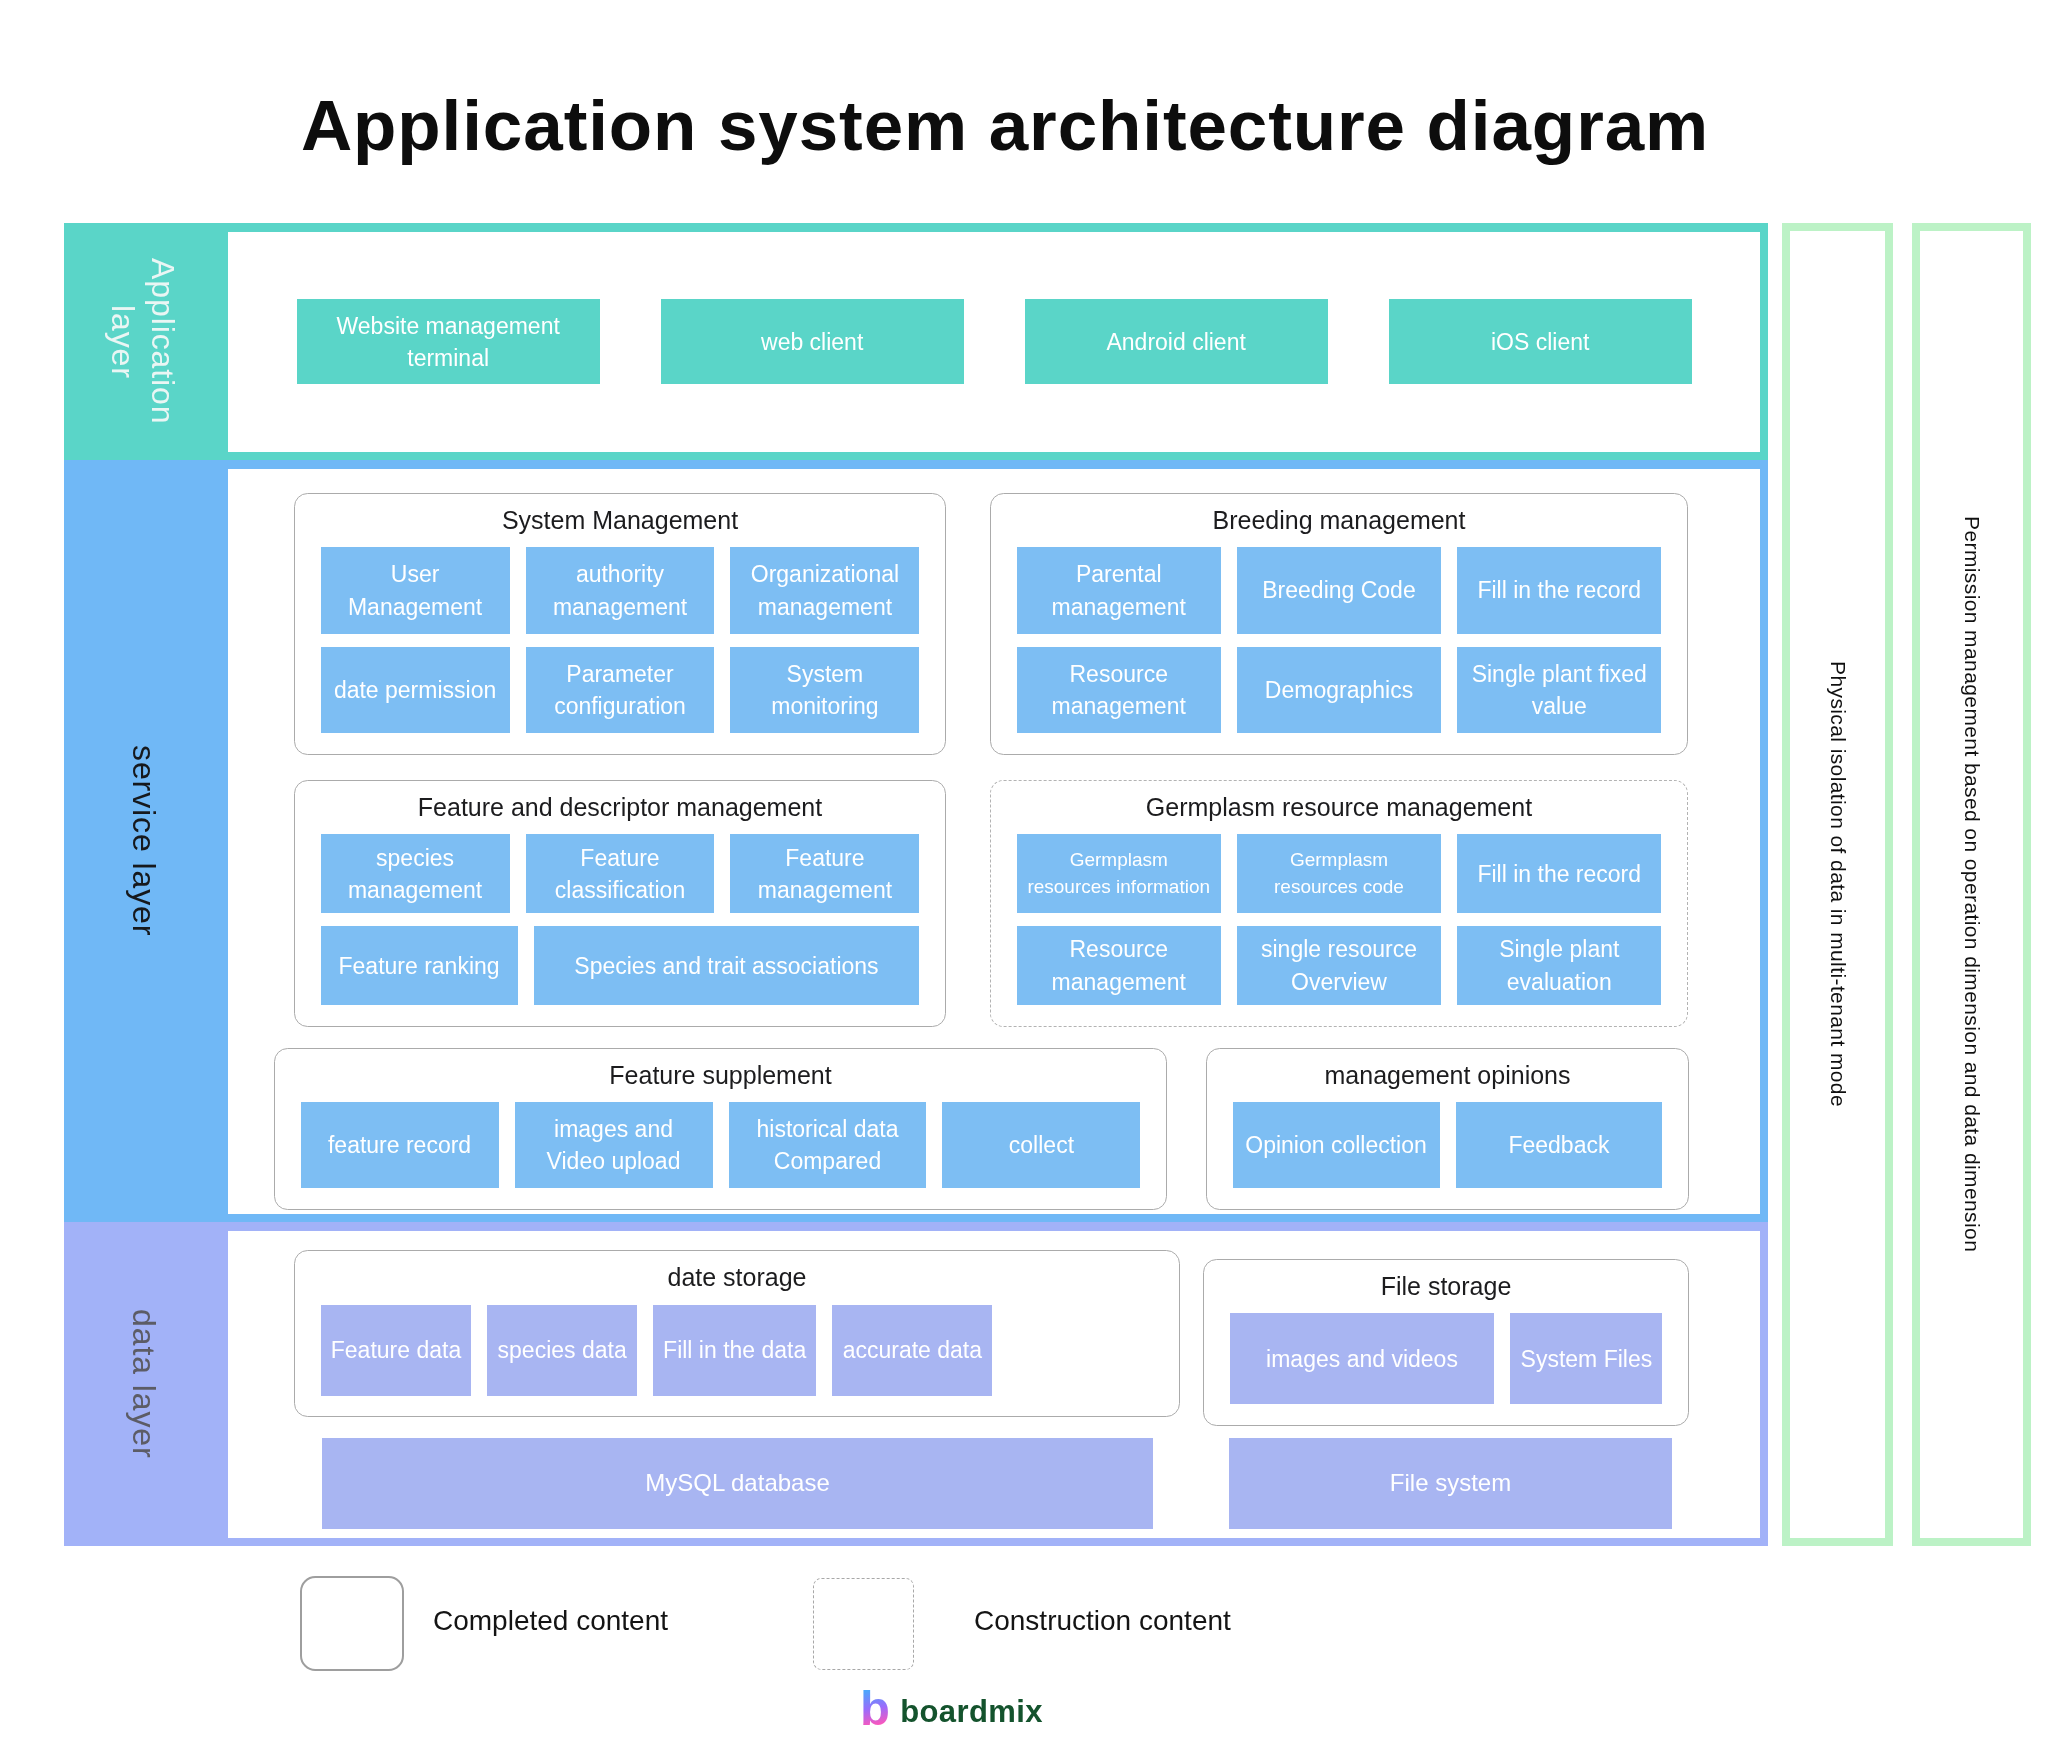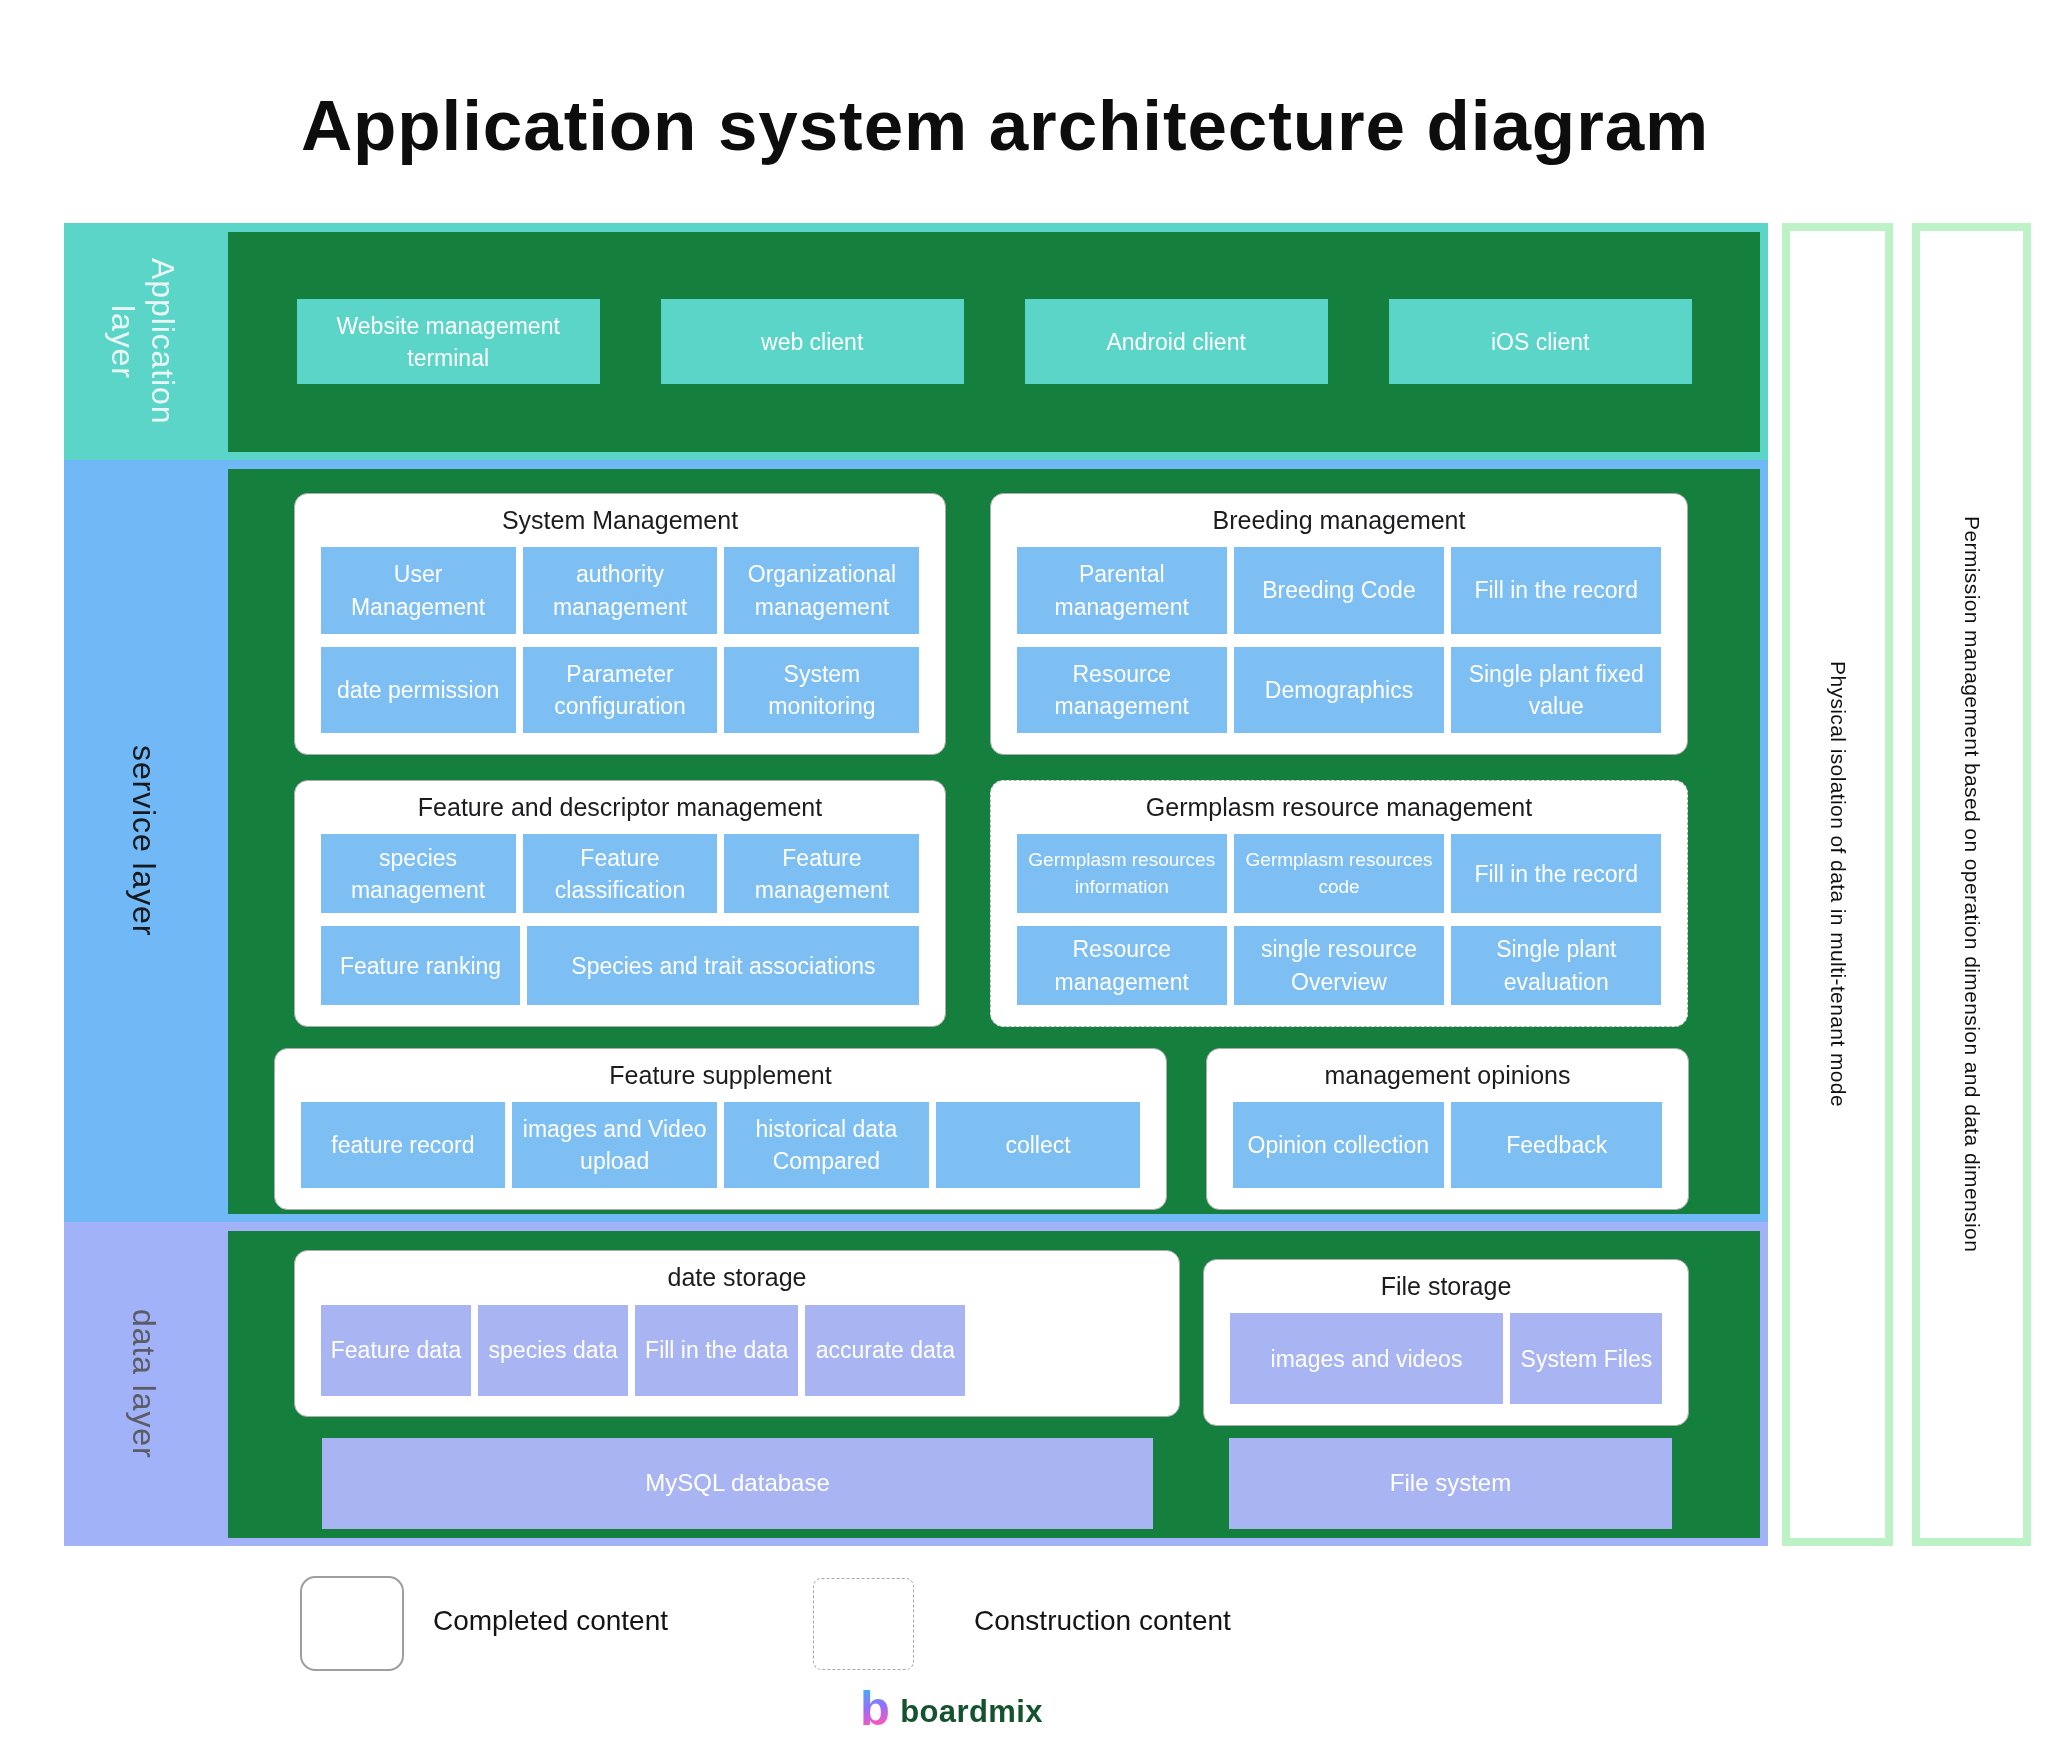--- a/index.html
+++ b/index.html
@@ -12,21 +12,21 @@
   .page-title {
     position:absolute; top:49px; left:0; width:2010px;
     text-align:center; font-size:71px; font-weight:700; color:#0d0d0d;
     letter-spacing:0.9px;
     margin-top:36px;
   }
 
   
   .band { position:absolute; left:64px; width:1704px; display:flex; }
   .band .side { width:158px; flex:0 0 158px; display:flex; align-items:center; justify-content:center; }
-  .band .content { flex:1; background:#15803d; position:relative; }
+  .band .content { flex:1; background:#ffffff; position:relative; }
   .v { writing-mode:vertical-rl; text-orientation:mixed; text-align:center; letter-spacing:0.9px; }
 
   .band-app  { top:223px;  height:237px; background:#5AD5C8; }
   .band-app .content { margin:8.5px 7.7px 7.7px 6px; display:flex; align-items:center; justify-content:center; gap:61px; }
   .band-app .side span { color:#EAF6F4; font-size:32px; line-height:1.25; max-height:232px; }
 
   .band-service { top:460px; height:762px; background:#70B8F6; }
   .band-service .content { margin:8.5px 7.7px 8.5px 6px; }
   .band-service .side span { color:#16191d; font-size:32px; }
 
@@ -49,21 +49,21 @@
 
   
   .grp {
     position:absolute; background:#fff;
     border:1.7px solid #ABABAB; border-radius:13.6px;
     display:flex; flex-direction:column; padding:12px 25.6px 20.4px;
   }
   .grp.dashed { border:1.7px dashed #B3B3B3; }
   .grp-title { text-align:center; font-size:25px; color:#1c1c1e; margin-bottom:12.8px; flex:0 0 auto; }
   .rows { display:flex; flex-direction:column; gap:12.8px; flex:1; }
-  .row { display:flex; gap:7px; flex:1;border-radius:32px; }
+  .row { display:flex; gap:16px; flex:1;border-radius:32px; }
 
   
   .g-system   { left:66px;   top:24px;  width:652px;  height:262px; }
   .g-breeding { left:762px;  top:24px;  width:698px;  height:262px; }
   .g-feature  { left:66px;   top:311px; width:652px;  height:247px; }
   .g-germ     { left:762px;  top:311px; width:698px;  height:247px; }
   .g-supp     { left:46px;   top:579px; width:893px; height:162px; }
   .g-opinion  { left:978px; top:579px; width:483px;  height:162px; }
 
   

